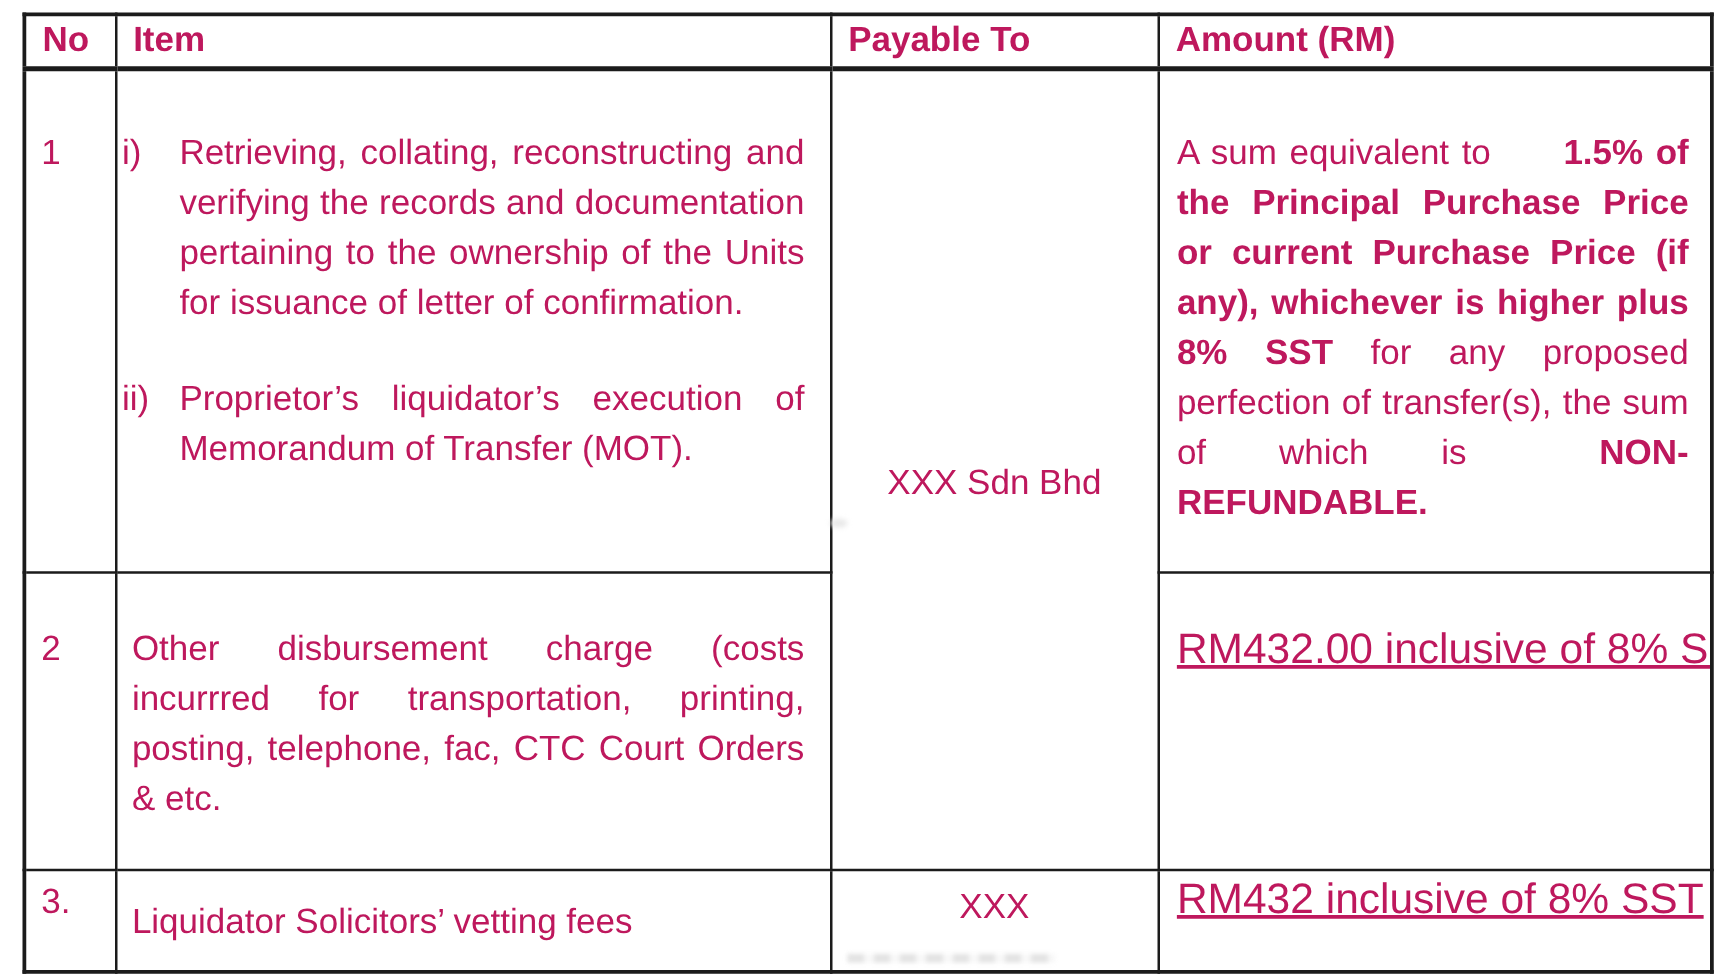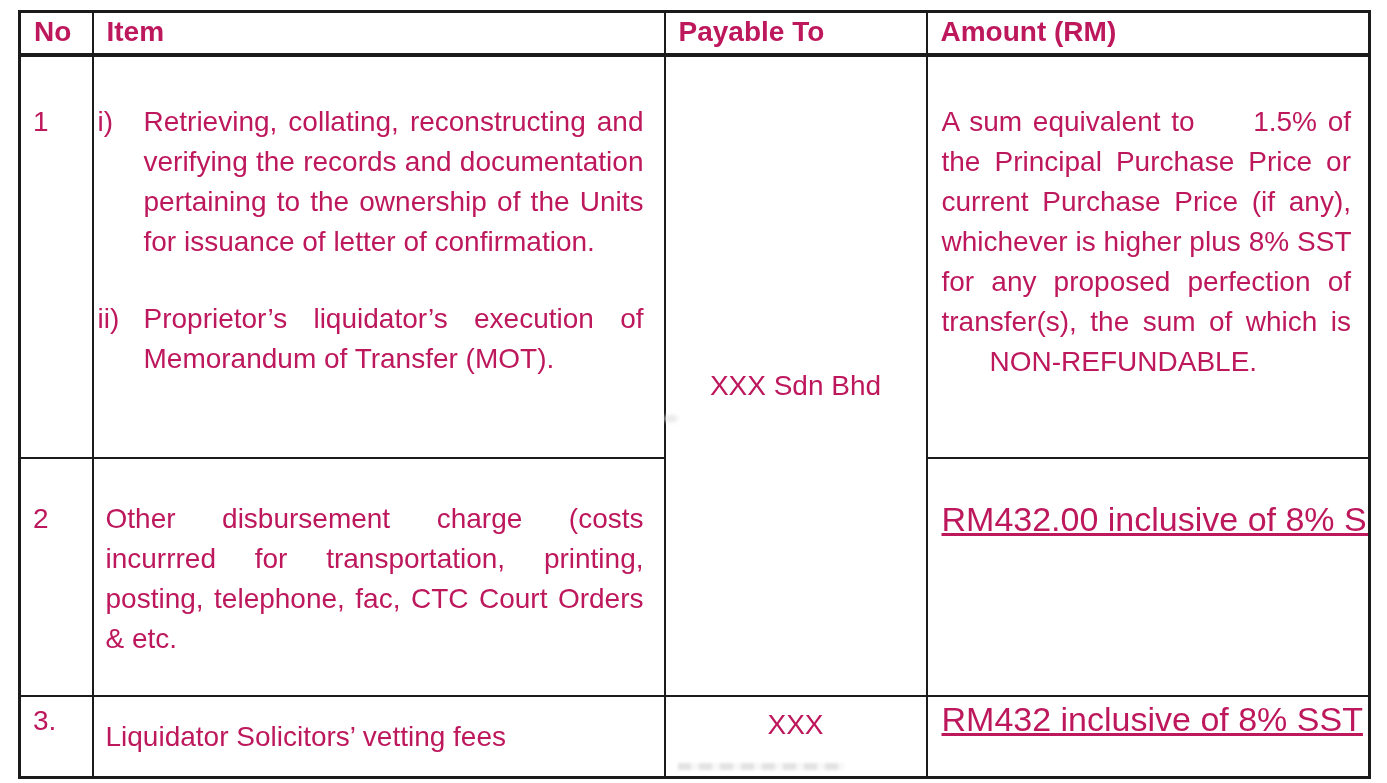--- a/index.html
+++ b/index.html
@@ -47,21 +47,21 @@
   .redact{
     position:absolute;left:12px;bottom:6px;width:166px;height:7px;
     background:repeating-linear-gradient(90deg,#d7d7d7 0 13px,#f4f4f4 13px 21px);
     filter:blur(1.5px);opacity:.7;
   }
   .amt{padding-left:14px;padding-right:17px;}
   .r1amt{padding-top:45px;}
   .r2amt{padding-top:40px;}
   .r3amt{padding-top:2px;margin-top:20px;}
   .oneline{white-space:nowrap;font-size:34px;text-decoration:underline;}
-  b{font-weight:normal;margin-left:48px;}
+  b{font-weight:bold;margin-left:48px;}
   .smudge{
     position:absolute;left:664px;top:415px;width:14px;height:7px;
     background:#e8e8e8;border-radius:50%;filter:blur(2px);
   }
 </style>
 </head>
 <body>
 
 <div class="page">
   <table class="fees">

